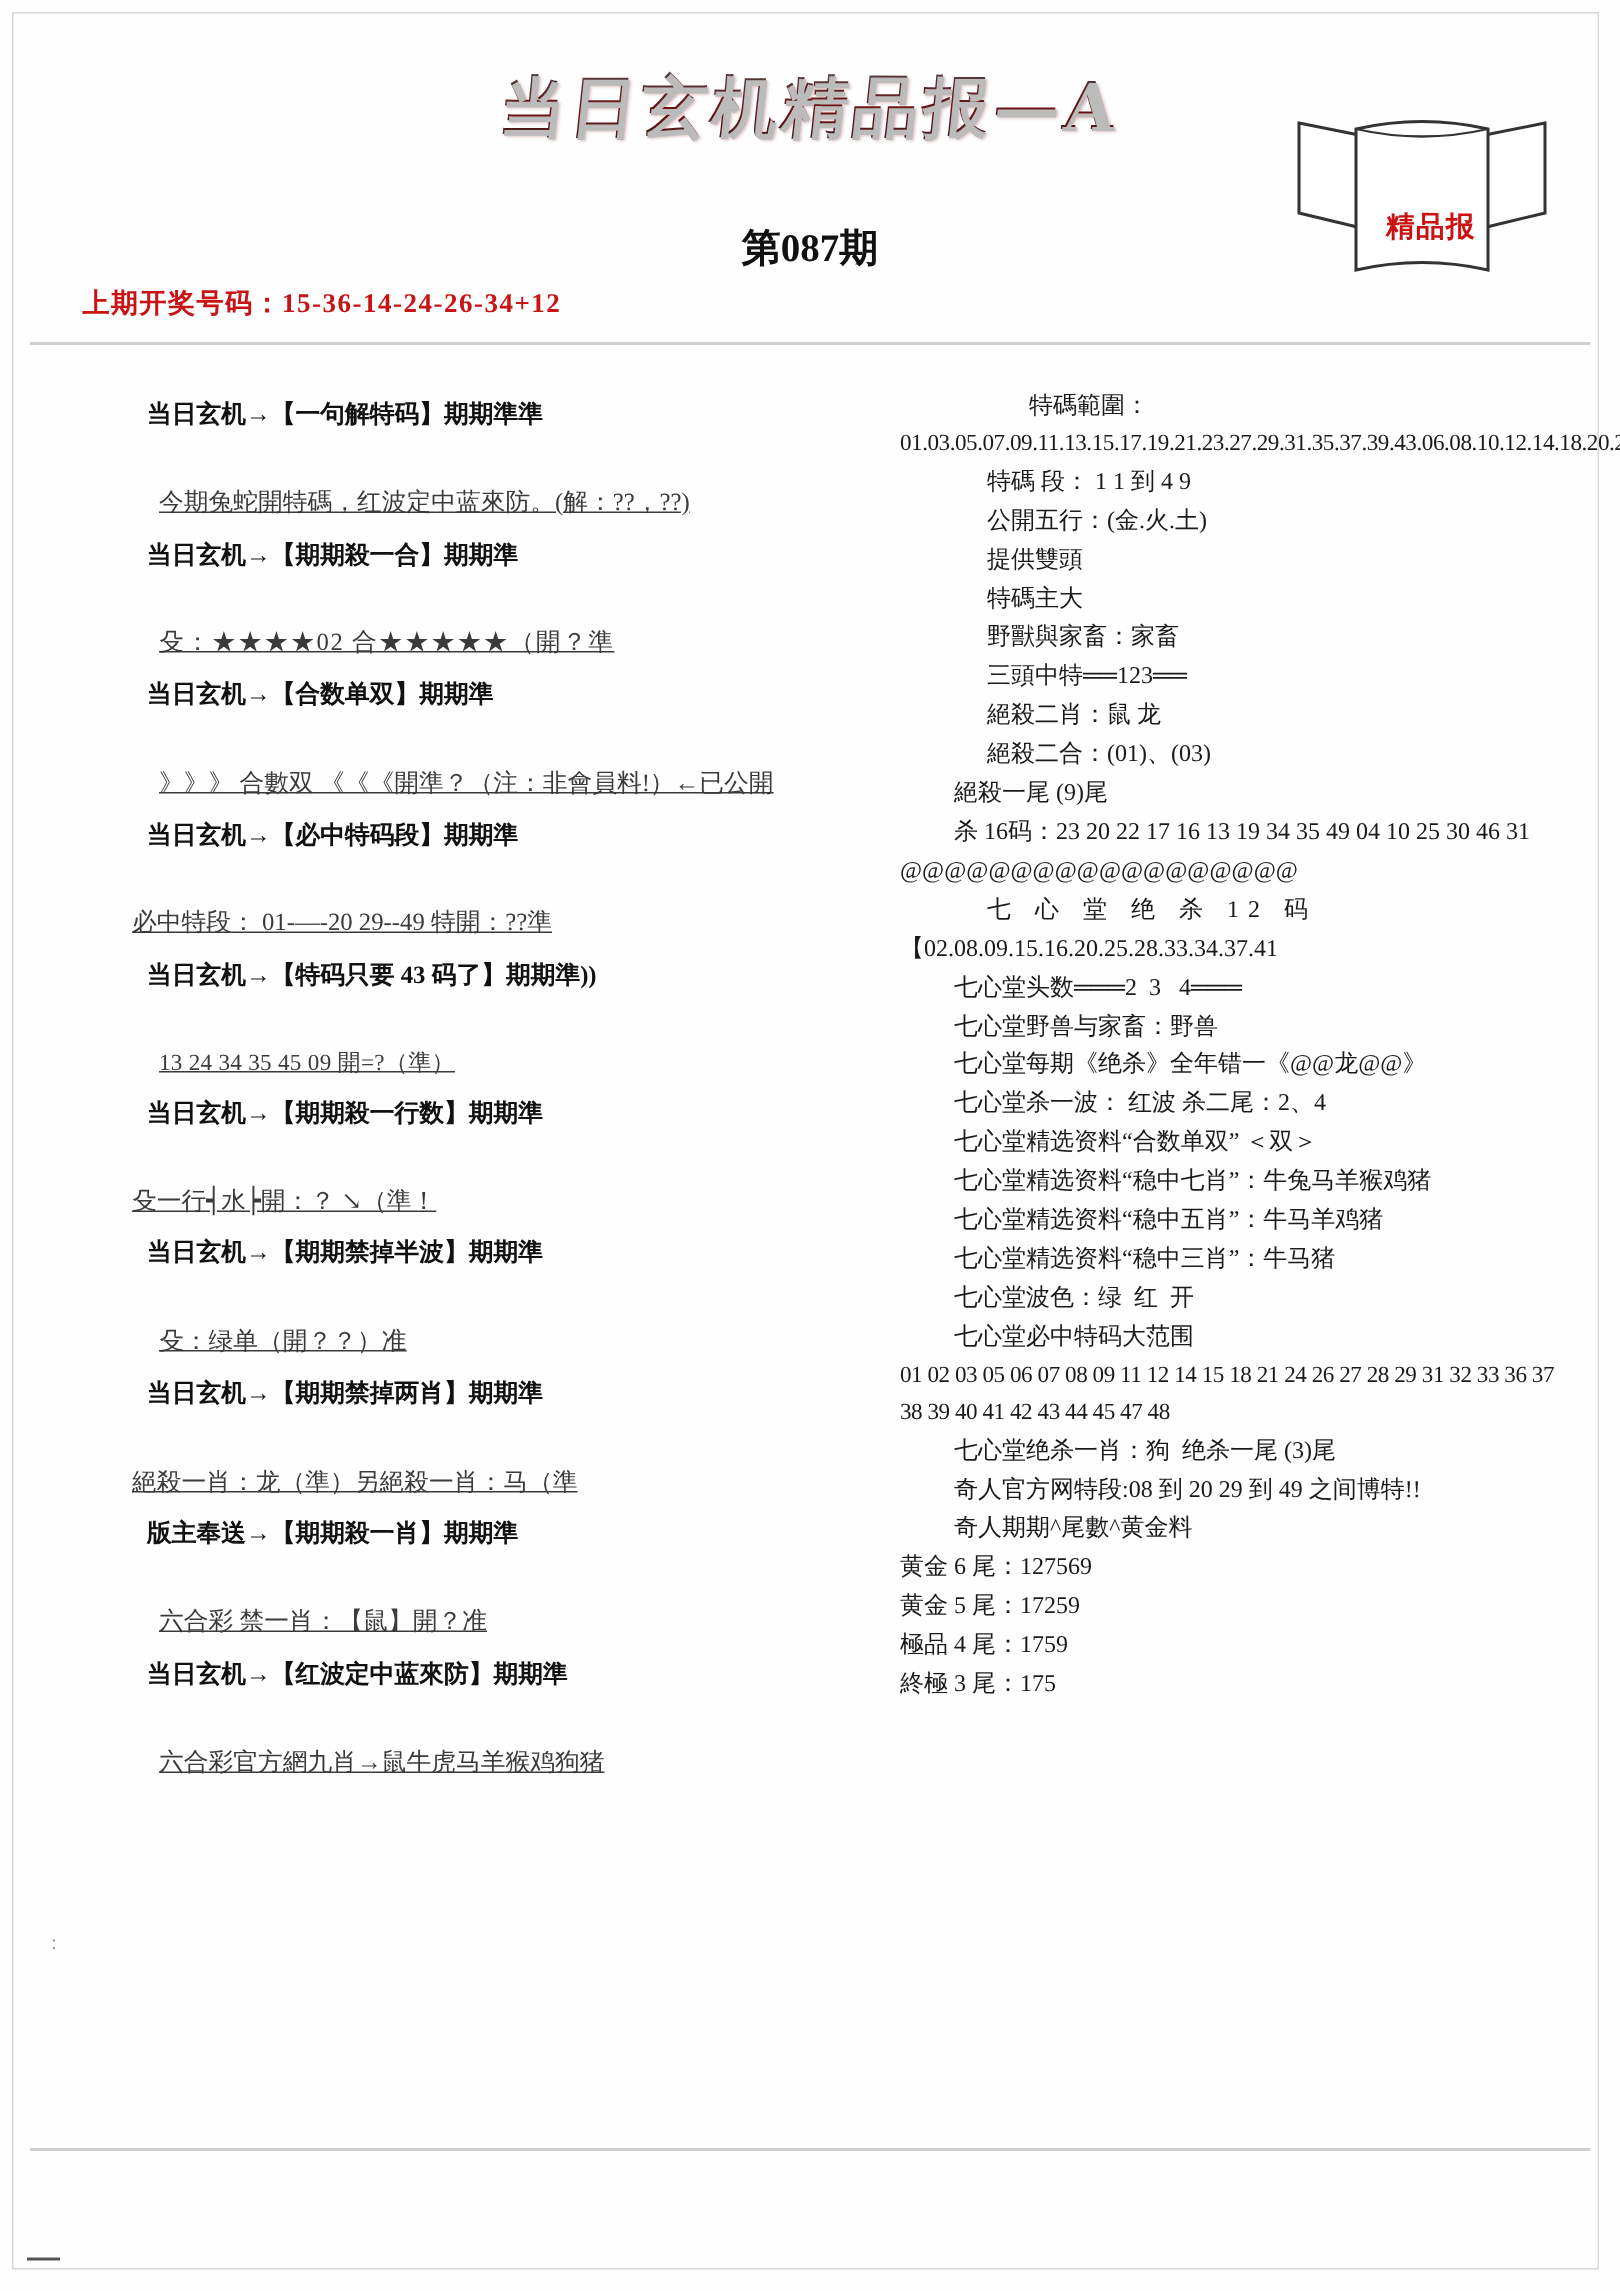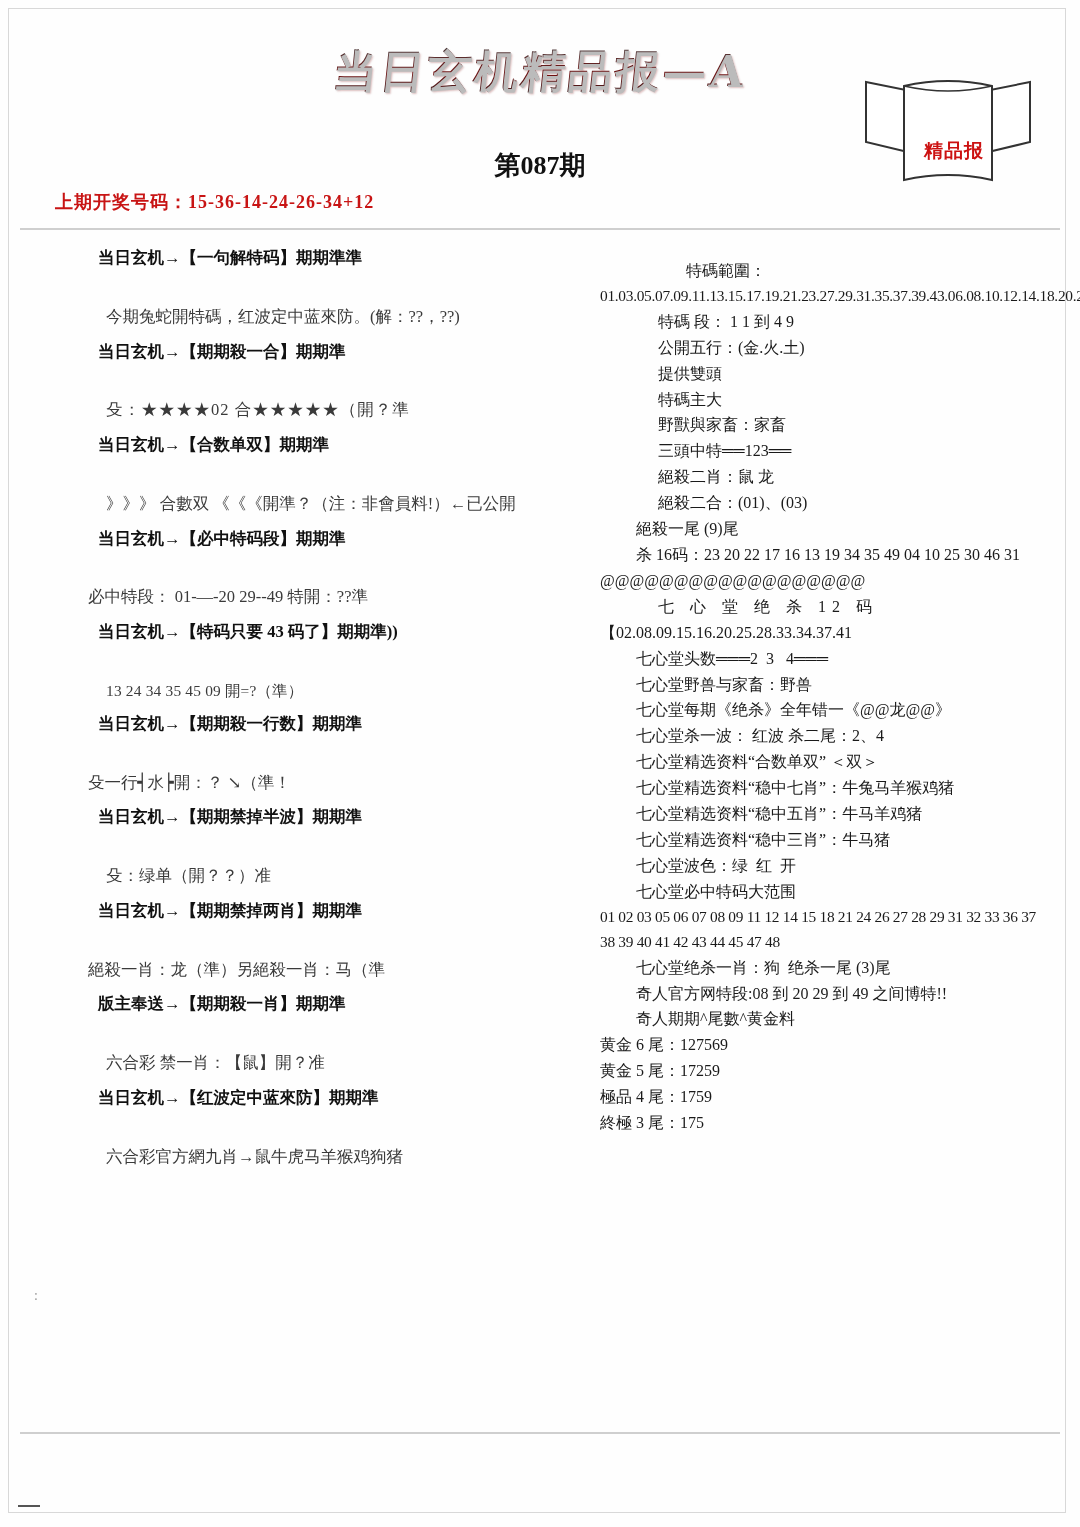--- a/index.html
+++ b/index.html
@@ -89,34 +89,34 @@
   }
   .hr-bottom {
     position: absolute;
     left: 20px; top: 1432px;
     width: 1040px;
     border-top: 2px solid #cfcfcf;
   }
   
   .col-left {
     position: absolute;
-    left: 88px; top: 236px;
+    left: 88px; top: 254px;
     width: 470px;
     font-size: 16.5px;
     line-height: 1.5;
   }
   .col-right {
     position: absolute;
     left: 600px; top: 258px;
     width: 440px;
     font-size: 16px;
     line-height: 1.62;
   }
   .blk { margin-bottom: 34px; }
-  .blk .lead { color: #3a3a3a; margin-bottom: 10px; }
+  .blk .lead { color: #3a3a3a; margin-bottom: 10px; text-decoration: underline; }
   .blk .lead.indent { padding-left: 18px; }
   .blk .hint { font-weight: bold; color: #111; padding-left: 10px; }
   .rline { white-space: pre-wrap; }
   .rline.ind1 { padding-left: 86px; }
   .rline.ind2 { padding-left: 58px; }
   .rline.ind3 { padding-left: 36px; }
   .rline.tight { letter-spacing: -0.3px; }
   .wide { letter-spacing: 6px; }
   .num-run { font-size: 15.4px; letter-spacing: .2px; }
   .stars { letter-spacing: 1px; }

